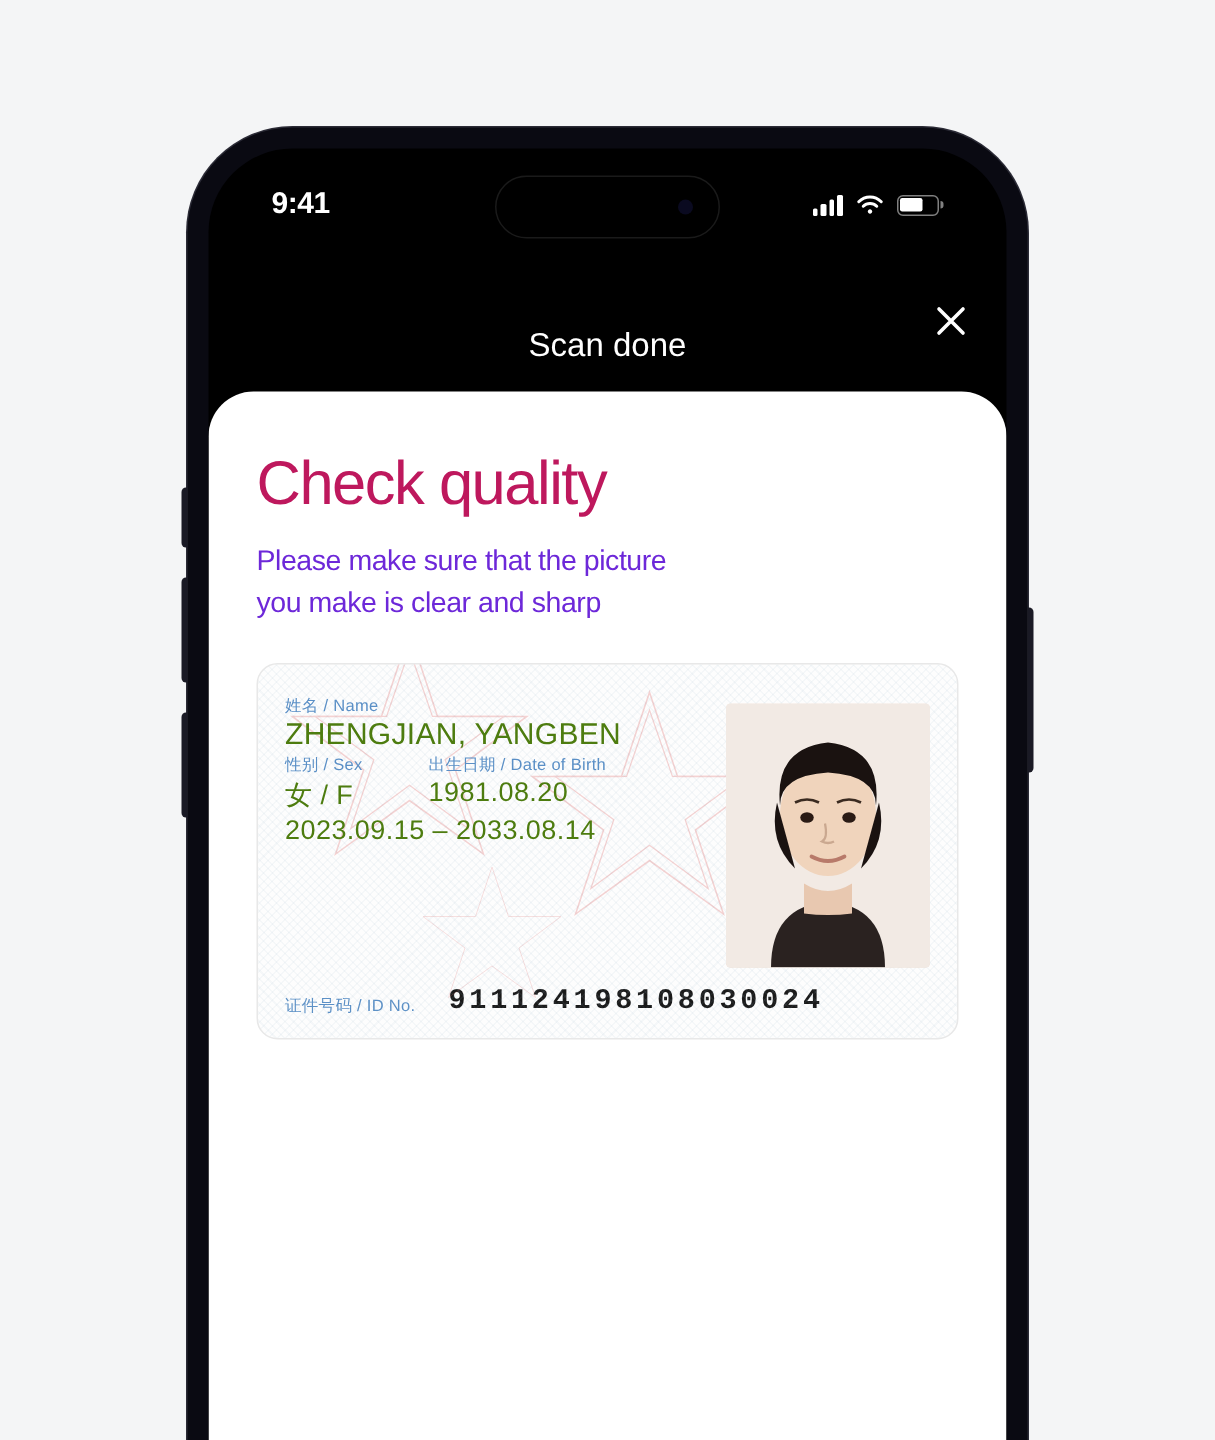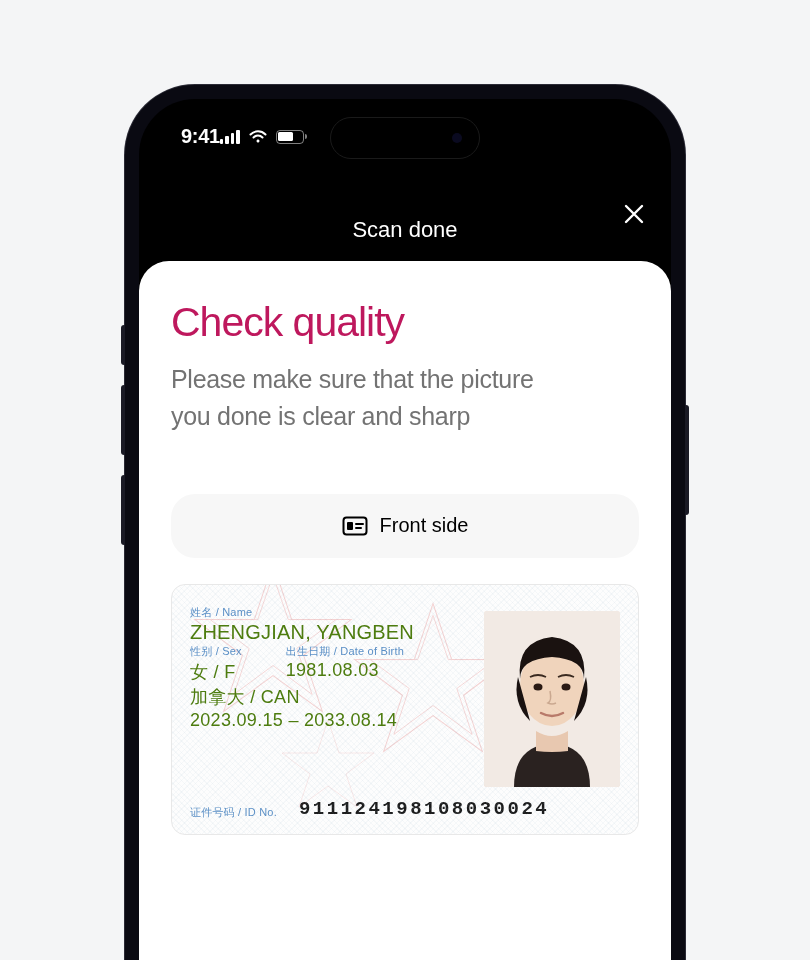--- a/index.html
+++ b/index.html
@@ -94,21 +94,21 @@
       background: #0a0a20;
       border-radius: 50%;
     }
     .status-bar {
       position: absolute;
       top: 0;
       left: 0;
       right: 0;
       height: 75px;
       display: flex;
-      justify-content: flex-start;
+      justify-content: space-between;
       align-items: center;
       padding: 0 42px;
       color: #fff;
       z-index: 5;
     }
     .status-time {
       font-size: 20px;
       font-weight: 600;
       letter-spacing: -0.3px;
     }
@@ -195,23 +195,23 @@
     }
     .main-heading {
       font-size: 41px;
       font-weight: 500;
       line-height: 1.13;
       letter-spacing: -1px;
       color: #be185d;
     }
     .sub-text {
       margin-top: 16px;
-      font-size: 25px;
+      font-size: 19px;
       line-height: 1.45;
-      color: #737373;
+      color: #6d28d9;
       font-weight: 400;
       letter-spacing: -0.3px;
     }
     .side-chip {
       margin-top: 60px;
       background: #f7f7f7;
       border-radius: 24px;
       height: 64px;
       display: flex;
       align-items: center;
@@ -364,32 +364,23 @@
         </svg>
       </div>
     </div>
 
     <div class="content-sheet">
       <h1 class="main-heading">
         <span>Check quality</span><br>
       </h1>
       <p class="sub-text">
         <span>Please make sure that the picture</span><br>
-        <span>you done is clear and sharp</span>
+        <span>you make is clear and sharp</span>
       </p>
 
-      <div class="side-chip">
-        <svg width="26" height="20" viewBox="0 0 26 20">
-          <rect x="1.5" y="1.5" width="23" height="17" rx="3" stroke="#000" stroke-width="2" fill="none"></rect>
-          <rect x="5" y="6" width="6" height="8" rx="1" fill="#000"></rect>
-          <line x1="14" y1="8" x2="21" y2="8" stroke="#000" stroke-width="2" stroke-linecap="round"></line>
-          <line x1="14" y1="12" x2="19" y2="12" stroke="#000" stroke-width="2" stroke-linecap="round"></line>
-        </svg>
-        <span class="side-chip-label">Front side</span>
-      </div>
 
       <div class="id-card">
         <svg class="id-star s1" viewBox="0 0 100 100">
           <path d="M50 5 L61 38 L96 38 L68 59 L79 92 L50 71 L21 92 L32 59 L4 38 L39 38 Z" fill="none" stroke="#d66" stroke-width="0.6"></path>
           <path d="M50 12 L59 38 L87 38 L64 55 L73 82 L50 65 L27 82 L36 55 L13 38 L41 38 Z" fill="none" stroke="#d66" stroke-width="0.5"></path>
         </svg>
         <svg class="id-star s2" viewBox="0 0 100 100">
           <path d="M50 5 L61 38 L96 38 L68 59 L79 92 L50 71 L21 92 L32 59 L4 38 L39 38 Z" fill="none" stroke="#d66" stroke-width="0.6"></path>
           <path d="M50 12 L59 38 L87 38 L64 55 L73 82 L50 65 L27 82 L36 55 L13 38 L41 38 Z" fill="none" stroke="#d66" stroke-width="0.5"></path>
         </svg>
@@ -402,25 +393,24 @@
             <div class="id-label">姓名 / Name</div>
             <div class="id-value big">ZHENGJIAN, YANGBEN</div>
 
             <div class="id-row">
               <div class="id-col">
                 <div class="id-label">性别 / Sex</div>
                 <div class="id-value">女 / F</div>
               </div>
               <div class="id-col">
                 <div class="id-label">出生日期 / Date of Birth</div>
-                <div class="id-value">1981.08.03</div>
+                <div class="id-value">1981.08.20</div>
               </div>
             </div>
 
-            <div class="id-value">加拿大 / CAN</div>
 
             <div class="id-value">2023.09.15 – 2033.08.14</div>
           </div>
 
           <div class="id-photo">
             <svg viewBox="0 0 136 176">
               <rect width="136" height="176" fill="#f2eae4"></rect>
               <path d="M 30 176 Q 30 135 68 132 Q 106 135 106 176 Z" fill="#2a2220"></path>
               <ellipse cx="68" cy="75" rx="32" ry="40" fill="#f0d4bc"></ellipse>
               <path d="M 36 68 Q 32 30 68 26 Q 104 30 100 68 Q 100 48 68 46 Q 36 48 36 68 Z" fill="#1a1210"></path>

